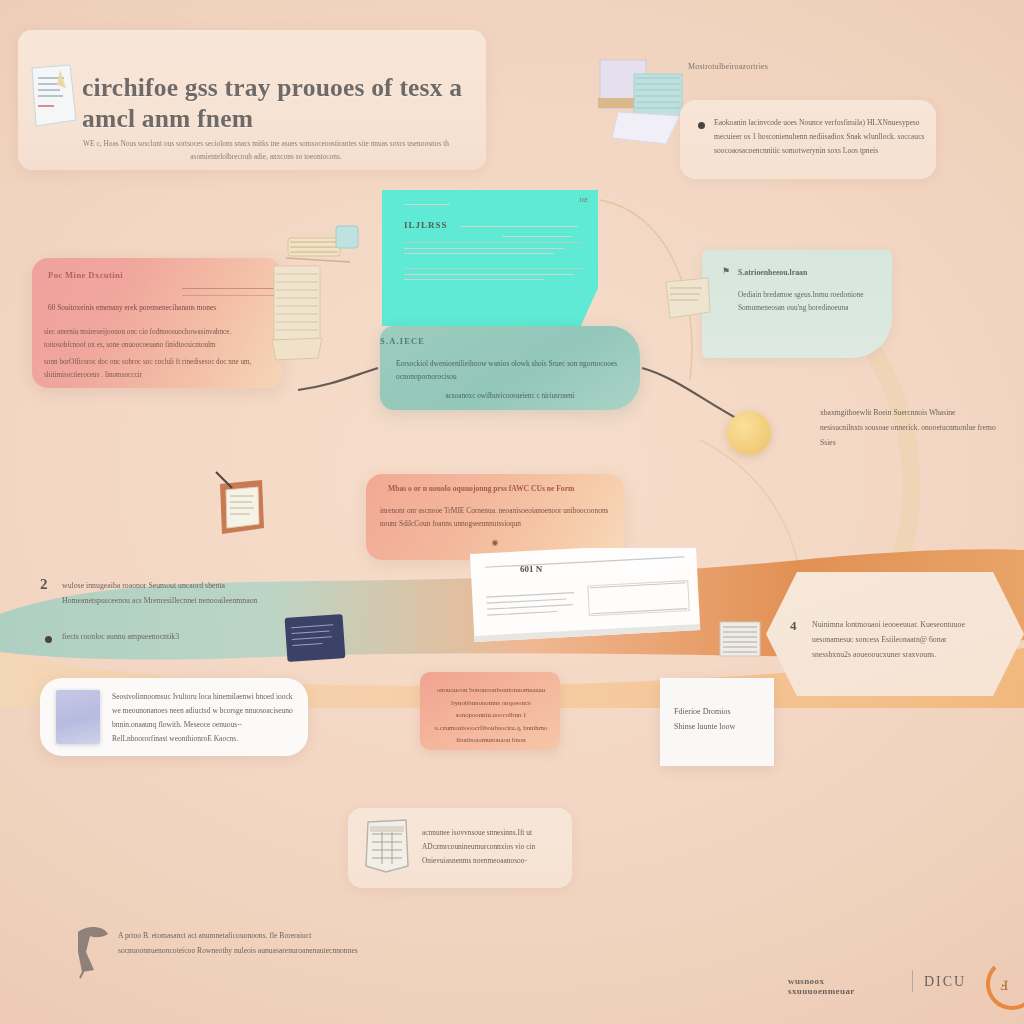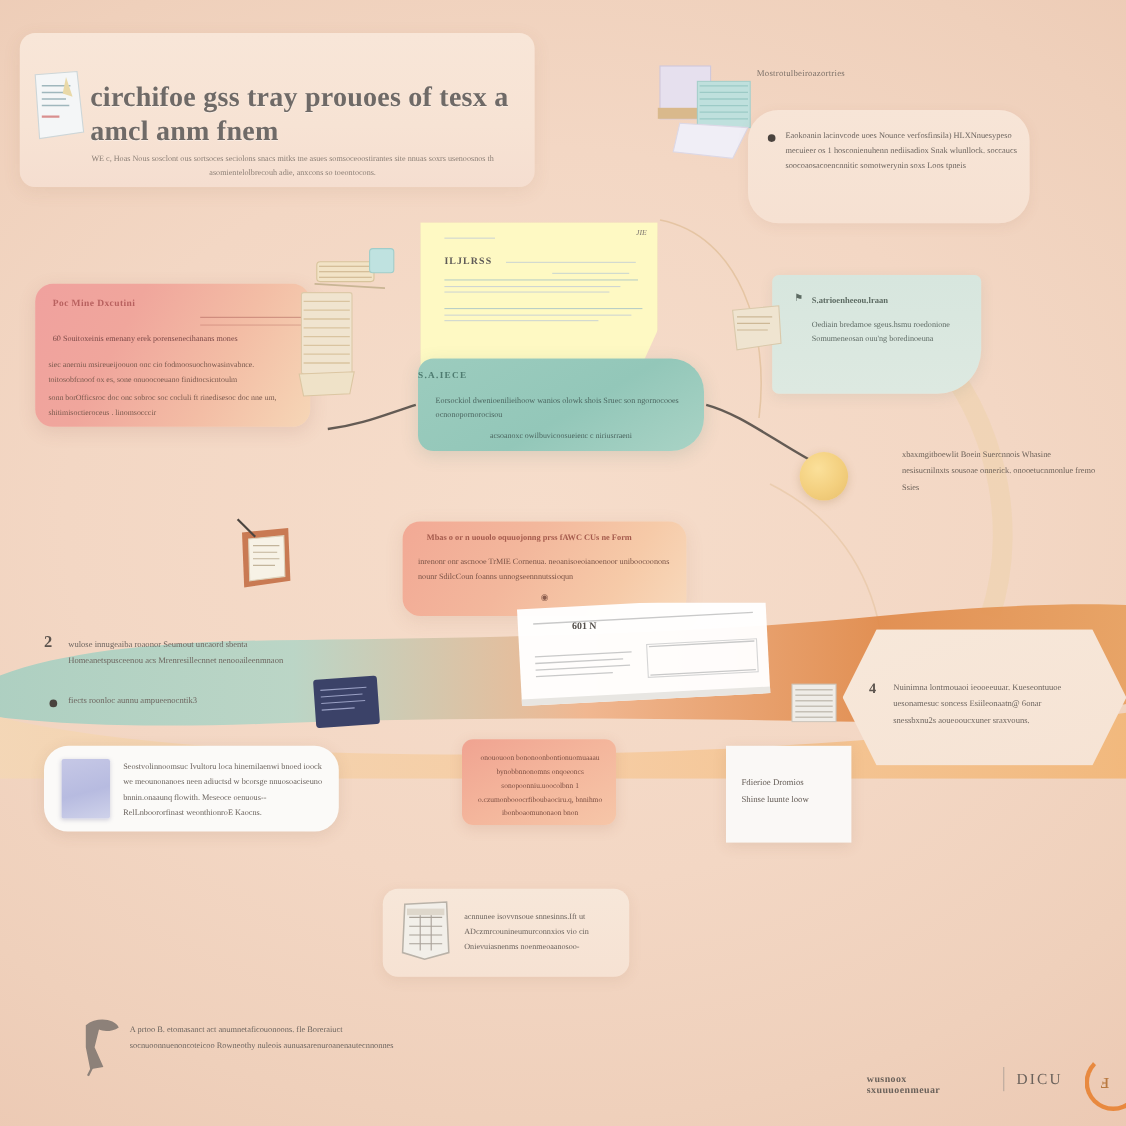--- a/index.html
+++ b/index.html
@@ -37,23 +37,23 @@
   }
   #header .sub{
     position:absolute; left:36px; top:108px; width:424px;
     font-size:7.4px; line-height:1.75; color:#8d8077; text-align:center;
   }
   #hdr-doc{ left:8px; top:32px; width:58px; height:68px; }
 
   
   #tr-label{ left:688px; top:62px; font-size:8px; color:#7e7269; letter-spacing:.2px;}
   #tr-card{
-    left:680px; top:100px; width:256px; height:103px;
+    left:680px; top:100px; width:256px; height:79px;
     background:linear-gradient(180deg,#f7e5d7 0%,#f6e1d2 100%);
-    border-radius:28px; box-shadow:0 3px 12px rgba(140,95,70,.08);padding-left:20px;
+    border-radius:16px; box-shadow:0 3px 12px rgba(140,95,70,.08);padding-left:20px;
   }
   #tr-card .bullet{
     position:absolute; left:18px; top:22px; width:7px; height:7px;
     border-radius:50%; background:#4a433e;
   }
   #tr-card .tx{
     position:absolute; left:34px; top:16px; width:214px;
     font-size:7.6px; line-height:1.85; color:#6d655f;
   }
   #tr-papers{ left:596px; top:52px; width:108px; height:96px; }
@@ -69,24 +69,23 @@
   #pink .rule{ position:absolute; left:150px; top:30px; width:98px; height:1px; background:rgba(160,80,75,.45);}
   #pink .rule2{ position:absolute; left:150px; top:37px; width:98px; height:1px; background:rgba(160,80,75,.3);}
   #pink .l1{ position:absolute; left:16px; top:44px; width:224px; font-size:7.4px; line-height:1.6; color:#7d4a48;}
   #pink .l2{ position:absolute; left:12px; top:68px; width:230px; font-size:7.2px; line-height:1.75; color:#7b5a4e;}
   #pink .l3{ position:absolute; left:12px; top:98px; width:210px; font-size:7.2px; line-height:1.75; color:#7b5a4e;}
   #pink-books{ left:270px; top:262px; width:62px; height:110px; }
 
   
   #doc{
     left:382px; top:190px; width:216px; height:136px;
-    background:#fef9c3;
+    background:#5eead4;
     box-shadow:0 5px 18px rgba(120,85,60,.16);
     clip-path:polygon(0 0, 100% 0, 100% 72%, 92% 100%, 0 100%);
-    margin-top:12px;
   }
   #doc .dtl{ position:absolute; left:22px; top:30px; font-size:9px; font-weight:bold; color:#5e5a57; letter-spacing:1px;}
   #doc .seal{ position:absolute; right:10px; top:6px; font-size:7px; color:#7b746e; font-style:italic;}
   #doc .ln{ position:absolute; background:#cfd6d2; height:1px; }
 
   
   #teal{
     left:380px; top:326px; width:260px; height:84px;
     background:linear-gradient(150deg,#9cccbe 0%,#93c7b9 55%,#a9d3c5 100%);
     border-radius:14px 30px 30px 14px;

